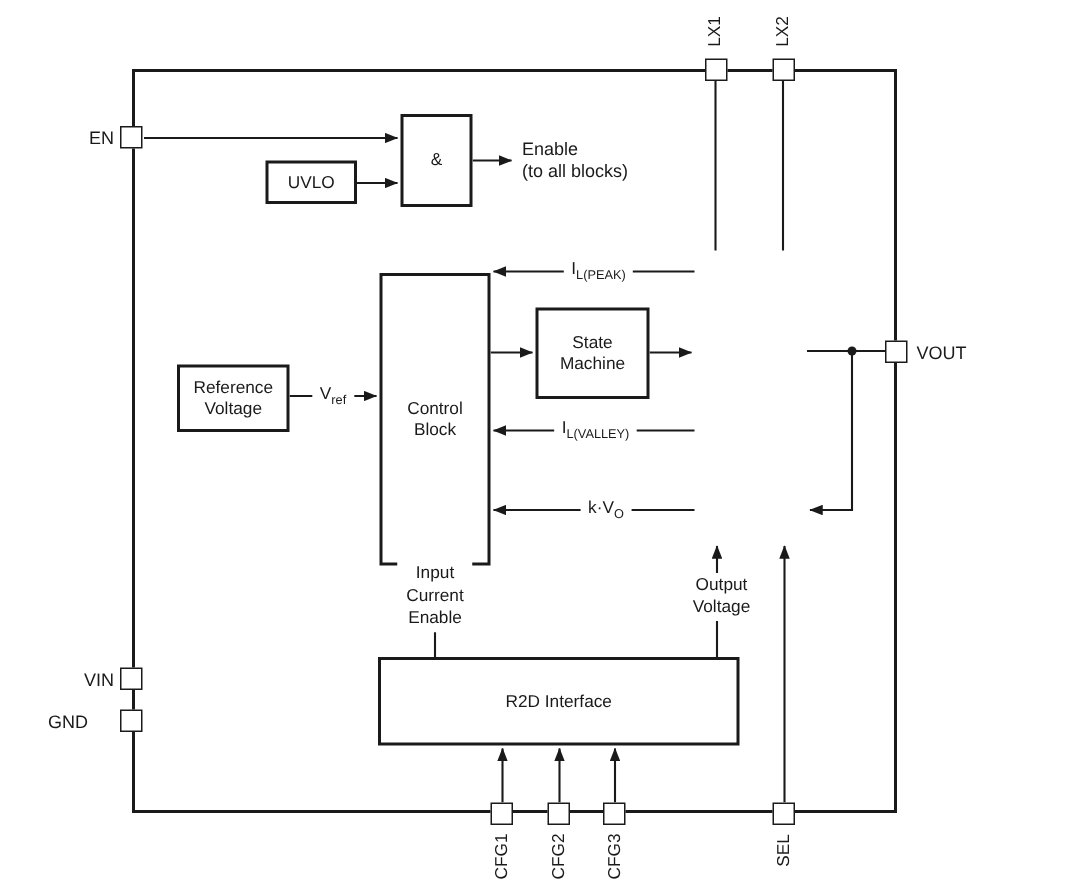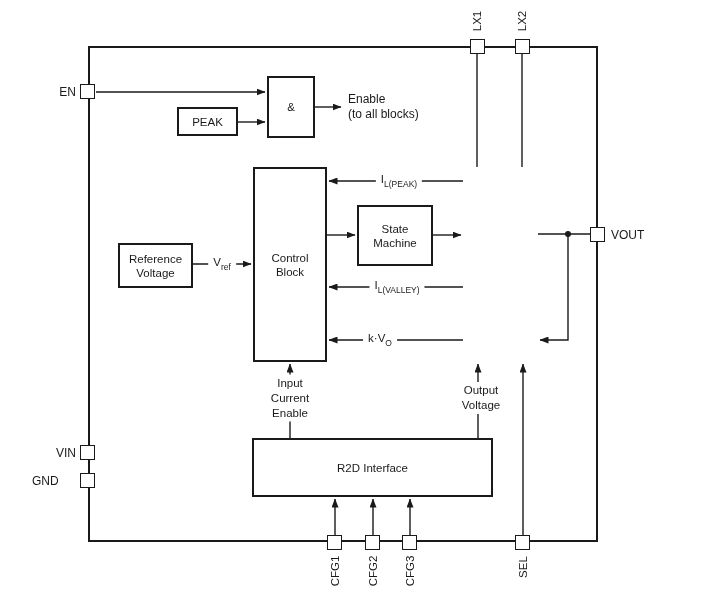--- a/index.html
+++ b/index.html
@@ -68,23 +68,23 @@
     <path class="wire" d="M410 535 V499" marker-end="url(#arr)"></path>
     <path class="wire" d="M477 54 V167"></path>
     <path class="wire" d="M522 54 V167"></path>
     <path class="wire" d="M538 234 H590"></path>
     <path class="wire" d="M568 234 V340 H540" marker-end="url(#arr)"></path>
     <circle cx="568" cy="234" r="3" fill="#1a1a1a"></circle>
   </svg>
 
   <div class="block" style="left:118px;top:243px;width:75px;height:45px;">Reference
 Voltage</div>
-  <div class="block" style="left:177px;top:107px;width:61px;height:29px;">PEAK</div>
+  <div class="block" style="left:177px;top:107px;width:61px;height:29px;">UVLO</div>
   <div class="block" style="left:267px;top:76px;width:48px;height:62px;">&amp;</div>
-  <div class="block" style="left:253px;top:167px;width:74px;height:195px;">Control
+  <div class="block" style="left:253px;top:182px;width:74px;height:195px;">Control
 Block</div>
   <div class="block" style="left:357px;top:205px;width:76px;height:61px;">State
 Machine</div>
   <div class="block" style="left:252px;top:438px;width:241px;height:59px;">R2D Interface</div>
 
   <div class="pin" style="left:80px;top:84px;"></div>
   <div class="pin" style="left:470px;top:39px;"></div>
   <div class="pin" style="left:515px;top:39px;"></div>
   <div class="pin" style="left:590px;top:227px;"></div>
   <div class="pin" style="left:80px;top:445px;"></div>
@@ -109,21 +109,21 @@
 (to all blocks)</div>
 
   <div class="siglabel" style="left:399px;top:181px;">
     <span>I</span><sub>L(PEAK)</sub>
   </div>
 
   <div class="siglabel" style="left:397px;top:287px;">
     <span>I</span><sub>L(VALLEY)</sub>
   </div>
 
-  <div class="siglabel" style="left:380px;top:340px;">
+  <div class="siglabel" style="left:404px;top:340px;">
     <span>k·V</span><sub>O</sub>
   </div>
 
   <div class="siglabel" style="left:222px;top:264px;">
     <span>V</span><sub>ref</sub>
   </div>
 
   <div class="siglabel multi" style="left:290px;top:398px;">Input
 Current
 Enable</div>

